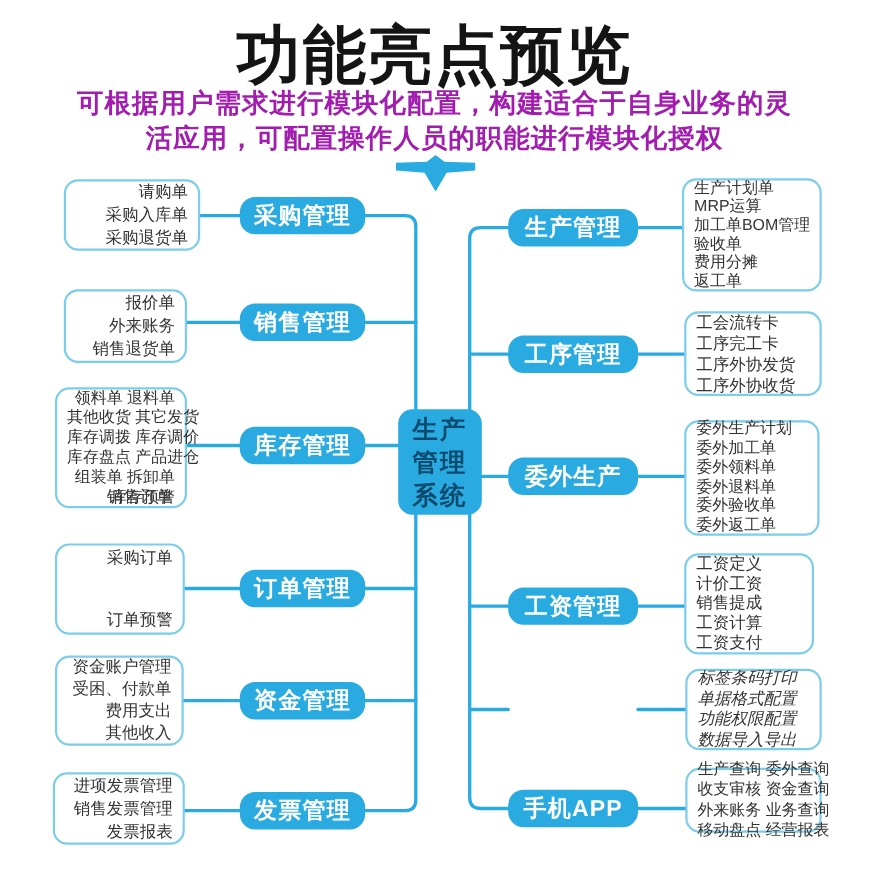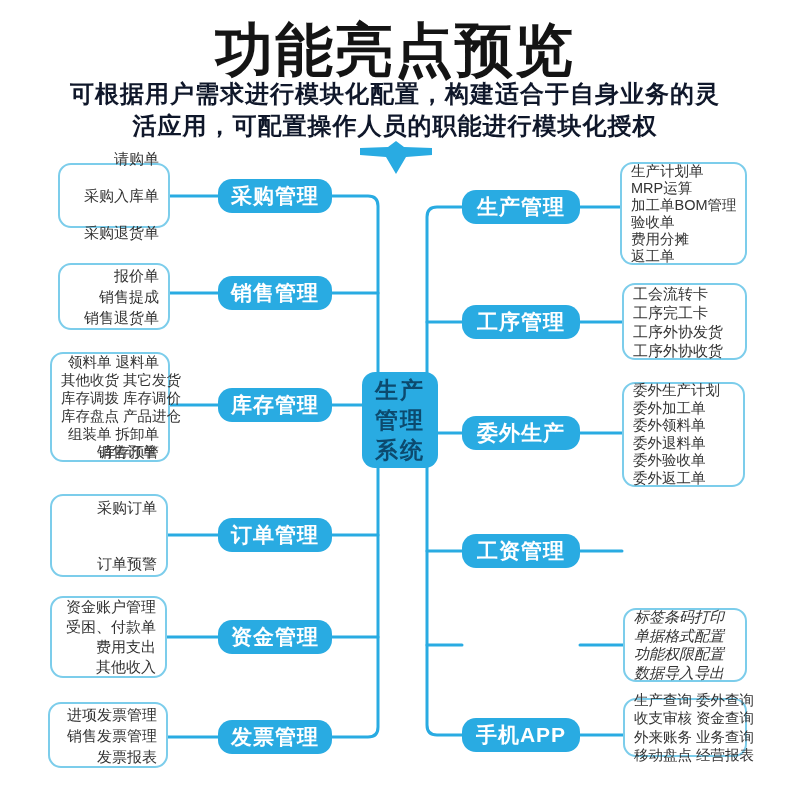--- a/index.html
+++ b/index.html
@@ -12,21 +12,21 @@
   body{font-family:"Liberation Sans","DejaVu Sans",sans-serif;}
   .stage{position:relative;width:790px;height:790px;background:#ffffff;overflow:hidden;margin:0 auto;}
 
   .title{
     position:absolute;left:0;top:12px;width:790px;margin:0;
     text-align:center;font-size:58px;font-weight:900;color:var(--ink);
     letter-spacing:2px;
   }
   .sub{
     position:absolute;left:0;width:790px;margin:0;text-align:center;
-    font-size:24px;font-weight:700;color:#0f172a;letter-spacing:1px;
+    font-size:24px;font-weight:700;color:#a21caf;letter-spacing:1px;
   }
   .sub1{top:78px;}
   .sub2{top:110px;}
 
   svg.wires{position:absolute;left:0;top:0;}
   .connector{stroke:var(--accent);stroke-width:3;fill:none;stroke-linecap:round;}
   .arrowfill{fill:var(--accent);}
 
   .tag{
     position:absolute;width:114px;height:34px;border-radius:14px;
@@ -92,28 +92,28 @@
   <svg class="wires" style="left:358px;top:138px;position:absolute;" width="76" height="38" viewBox="0 0 76 38">
     <path class="arrowfill" d="M 2 10 L 30 9 L 38 3 L 46 9 L 74 10 L 74 17 L 48 19 L 38 36 L 28 19 L 2 17 Z"></path>
   </svg>
 
   <div class="center-node">
     <span>生产</span>
     <span>管理</span>
     <span>系统</span>
   </div>
 
-  <div class="note note-left" style="left:58px;top:163px;width:112px;height:65px;line-height:21px;gap:16px;">
+  <div class="note note-left" style="left:58px;top:163px;width:124px;height:65px;line-height:21px;">
       <div>请购单</div>
       <div>采购入库单</div>
       <div>采购退货单</div>
     </div>
   <div class="note note-left" style="left:58px;top:263px;width:112px;height:67px;line-height:21px;">
       <div>报价单</div>
-      <div>销售提成</div>
+      <div>外来账务</div>
       <div>销售退货单</div>
     </div>
   <div class="note note-left" style="left:50px;top:352px;width:120px;height:110px;line-height:18px;font-size:14.5px;">
       <div>领料单 退料单</div>
       <div>其他收货 其它发货</div>
       <div>库存调拨 库存调价</div>
       <div>库存盘点 产品进仓</div>
       <div>组装单 拆卸单</div>
       <div>库存预警</div>
     </div>
@@ -163,20 +163,27 @@
       <div>工序外协收货</div>
     </div>
   <div class="note note-right" style="left:622px;top:382px;width:123px;height:105px;line-height:17.5px;font-size:14.5px;">
       <div>委外生产计划</div>
       <div>委外加工单</div>
       <div>委外领料单</div>
       <div>委外退料单</div>
       <div>委外验收单</div>
       <div>委外返工单</div>
     </div>
+  <div class="note note-right" style="left:622px;top:503px;width:118px;height:92px;line-height:18px;">
+      <div>工资定义</div>
+      <div>计价工资</div>
+      <div>销售提成</div>
+      <div>工资计算</div>
+      <div>工资支付</div>
+    </div>
   <div class="note note-right" style="left:623px;top:608px;width:124px;height:74px;line-height:18.5px;font-style:italic;">
       <div>标签条码打印</div>
       <div>单据格式配置</div>
       <div>功能权限配置</div>
       <div>数据导入导出</div>
     </div>
   <div class="note note-right" style="left:623px;top:698px;width:124px;height:59px;line-height:18.5px;font-size:14.5px;">
       <div>生产查询 委外查询</div>
       <div>收支审核 资金查询</div>
       <div>外来账务 业务查询</div>

